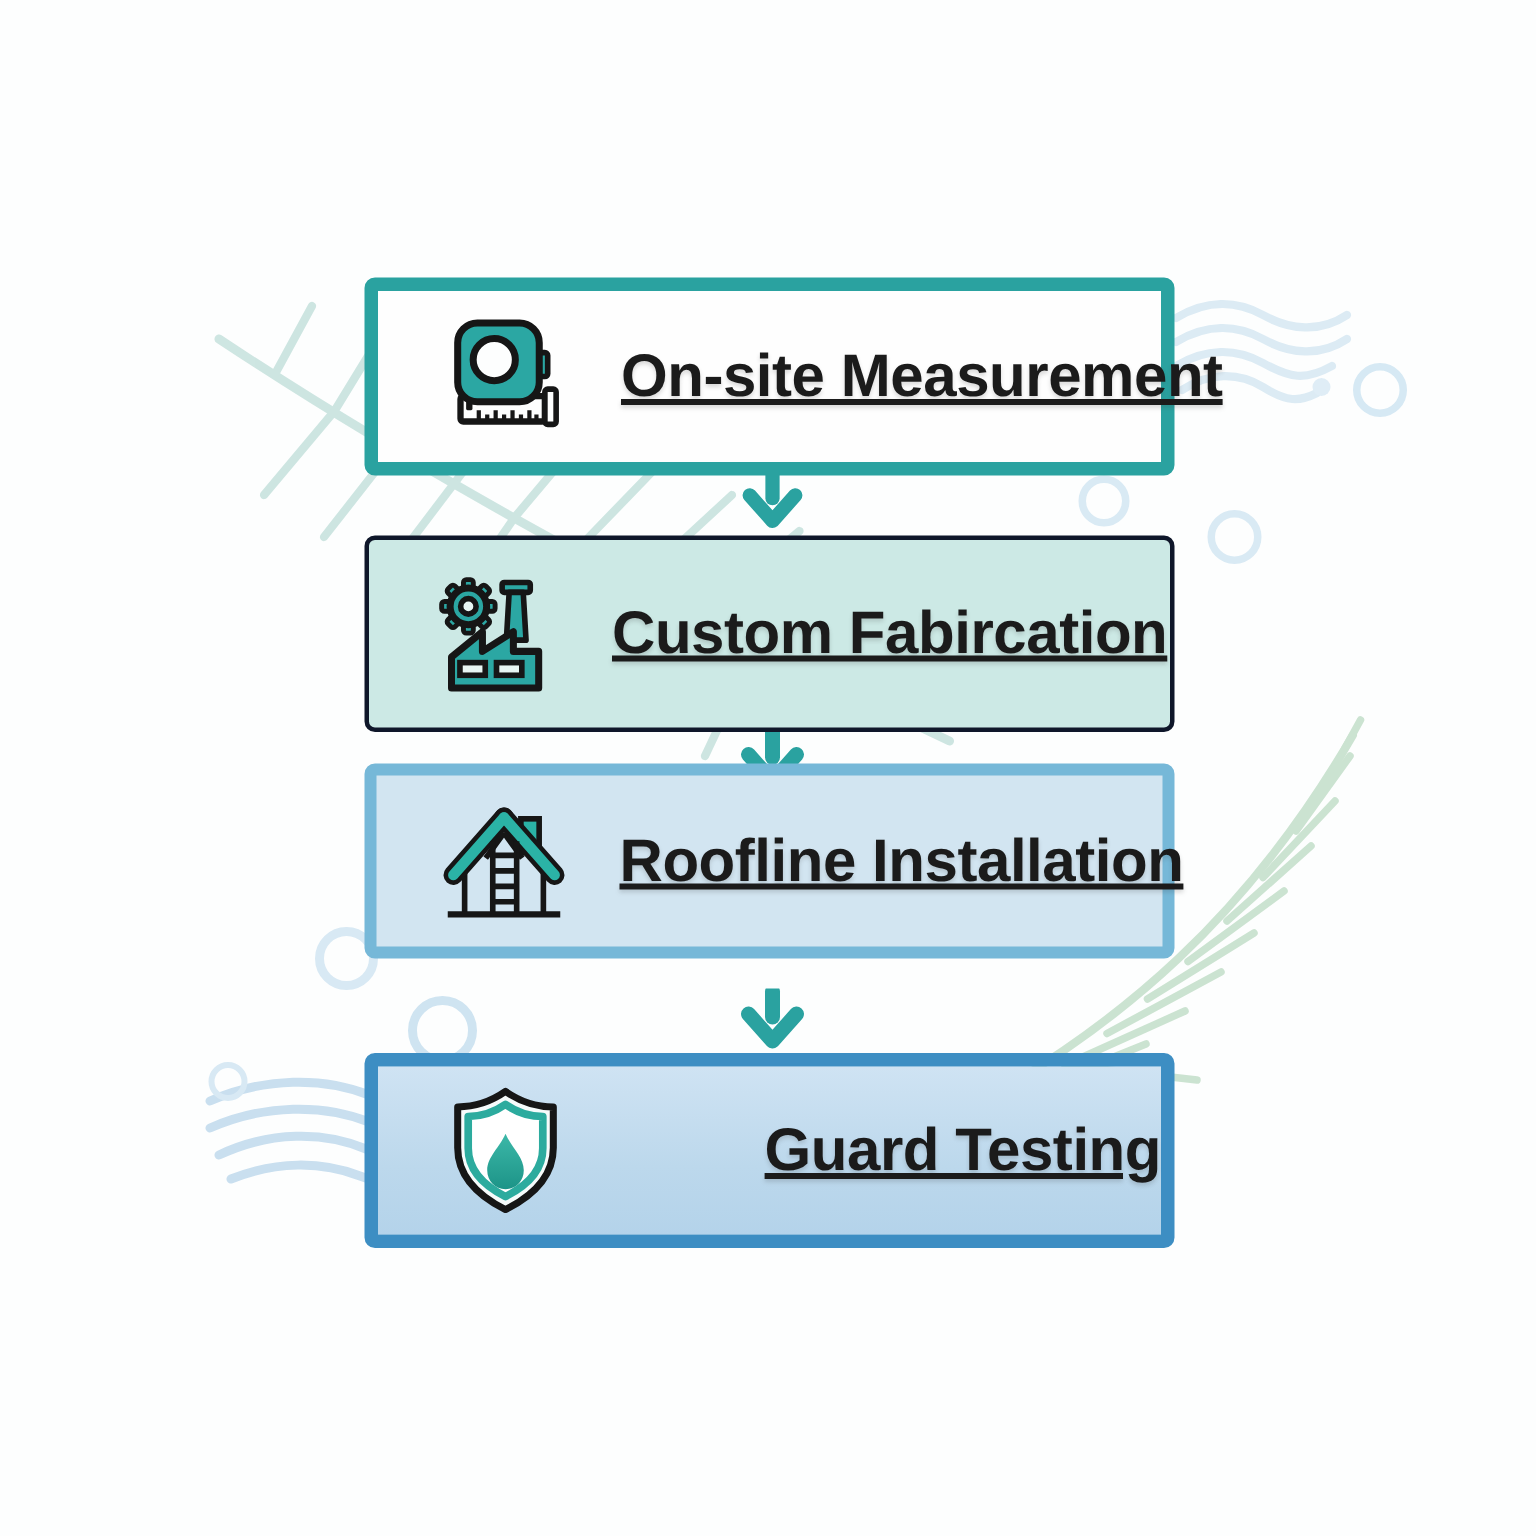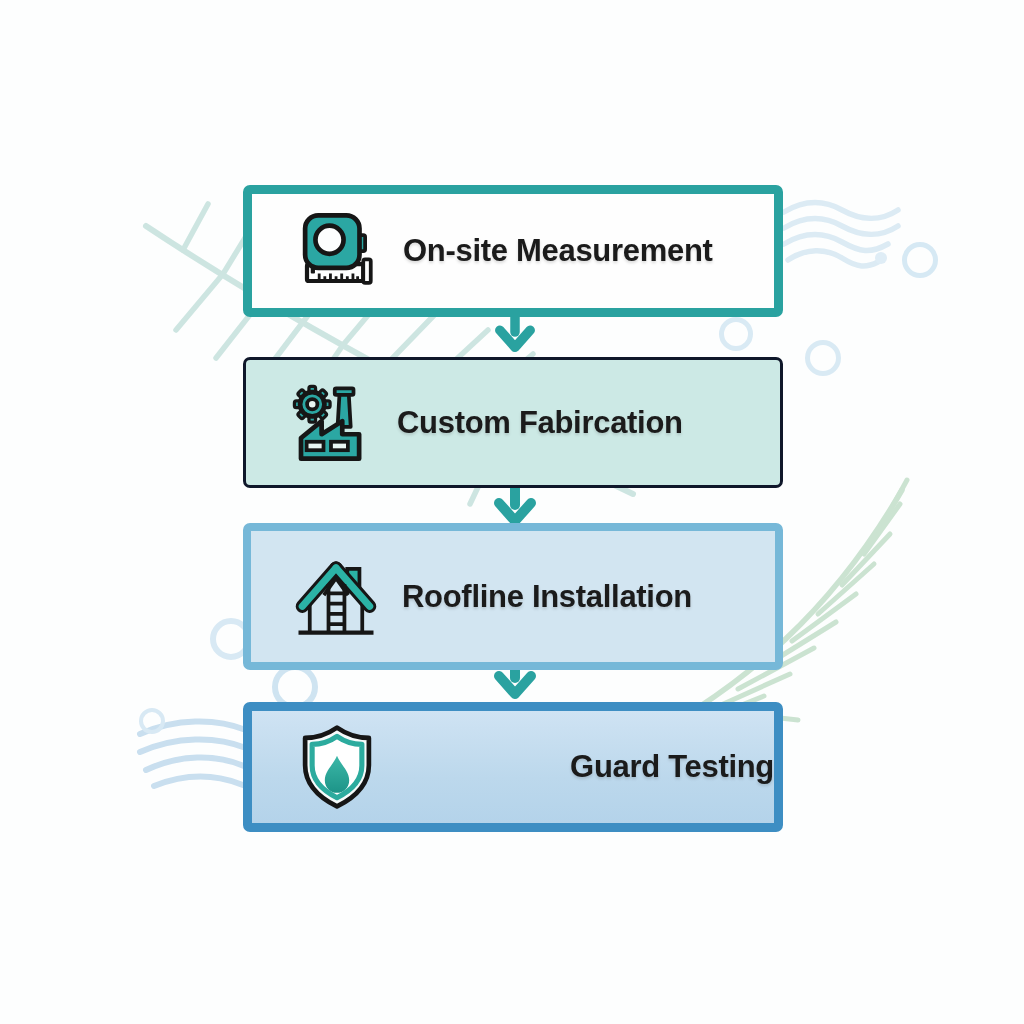--- a/index.html
+++ b/index.html
@@ -11,29 +11,30 @@
   
   .deco{position:absolute;z-index:1;pointer-events:none;}
   .ring{position:absolute;border-radius:50%;z-index:1;}
   
   .step-box{
     position:absolute;left:243px;width:540px;box-sizing:border-box;
     border-radius:7px;display:flex;align-items:center;z-index:5;
   }
   .step-1{top:185px;height:132px;border:9px solid #2aa2a0;background:#fefefe;}
   .step-2{top:357px;height:131px;border:3px solid #0f172a;background:#cce9e5;}
-  .step-3{top:523px;height:147px;border:8px solid #76b8d8;background:#d2e5f1;}
+  .step-3{top:509px;height:130px;border:8px solid #76b8d8;background:#d2e5f1;}
   .step-4{top:702px;height:130px;border:9px solid #3d8ec3;
           background:linear-gradient(180deg,#cfe3f3 0%,#bcd8ec 60%,#b4d3ea 100%);justify-content:space-between;}
   .step-icon{flex:0 0 auto;margin-left:40px;width:90px;height:92px;}
   .step-icon svg{width:100%;height:100%;display:block;}
   .step-label{
-    margin-left:21px;font-size:31px;font-weight:bold;color:#1b1b1b;
+    margin-left:32px;font-size:40px;font-weight:bold;color:#1b1b1b;
     letter-spacing:-0.3px;white-space:nowrap;
     text-shadow:0 2px 3px rgba(50,50,50,0.18);
+    text-decoration:underline;
   }
   
   .flow-arrow{position:absolute;left:493px;width:44px;z-index:4;}
   .arrow-1{top:315px;height:38px;}
   .arrow-2{top:486px;height:42px;}
   .arrow-3{top:659px;height:42px;}
   .flow-arrow svg{width:100%;height:100%;display:block;}
 </style>
 </head>
 <body>

